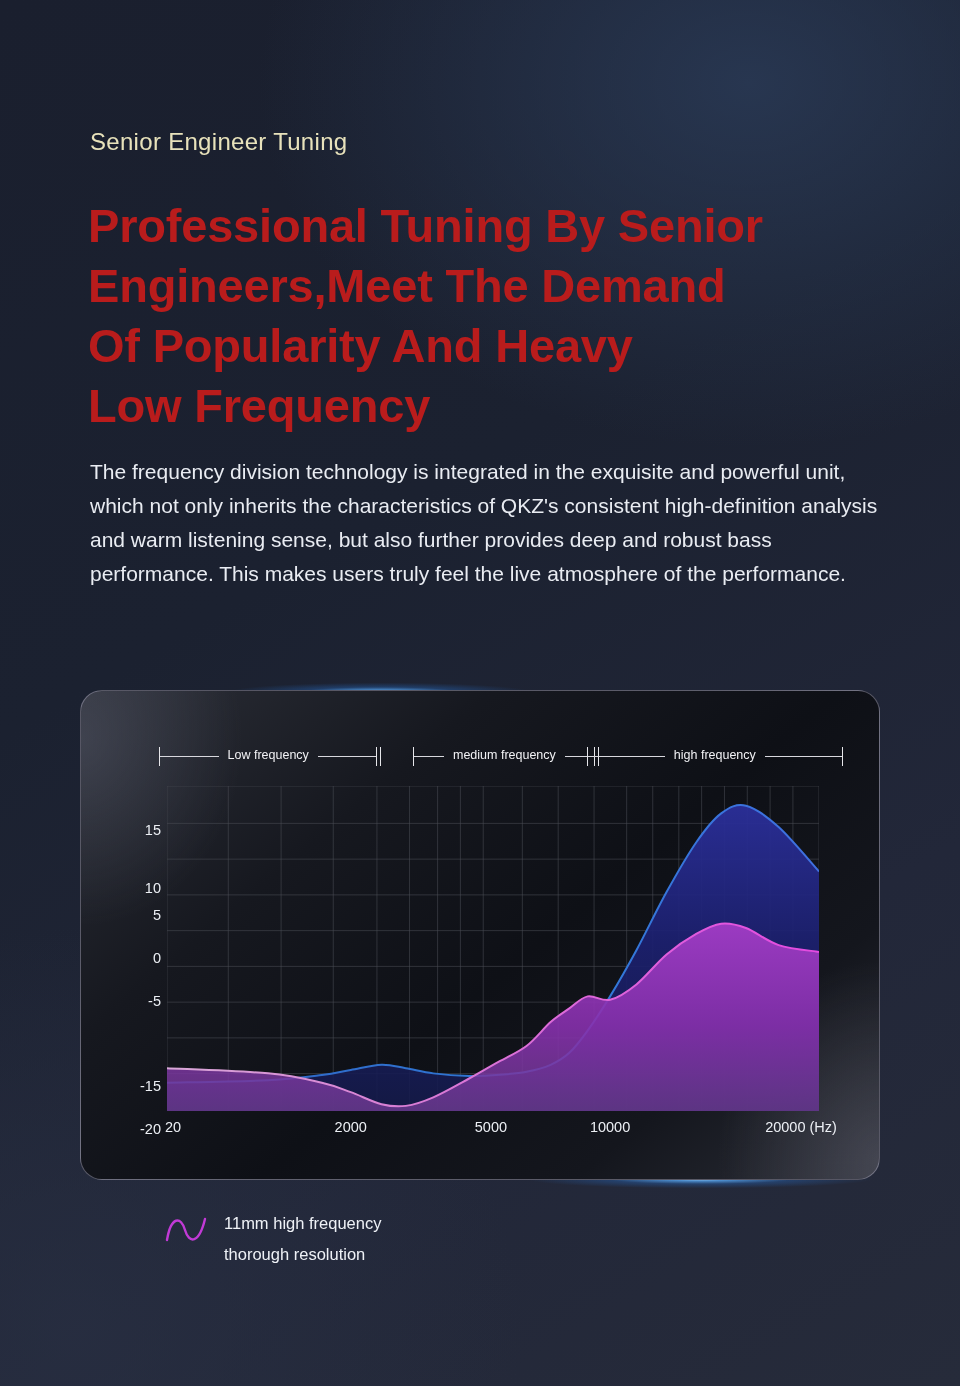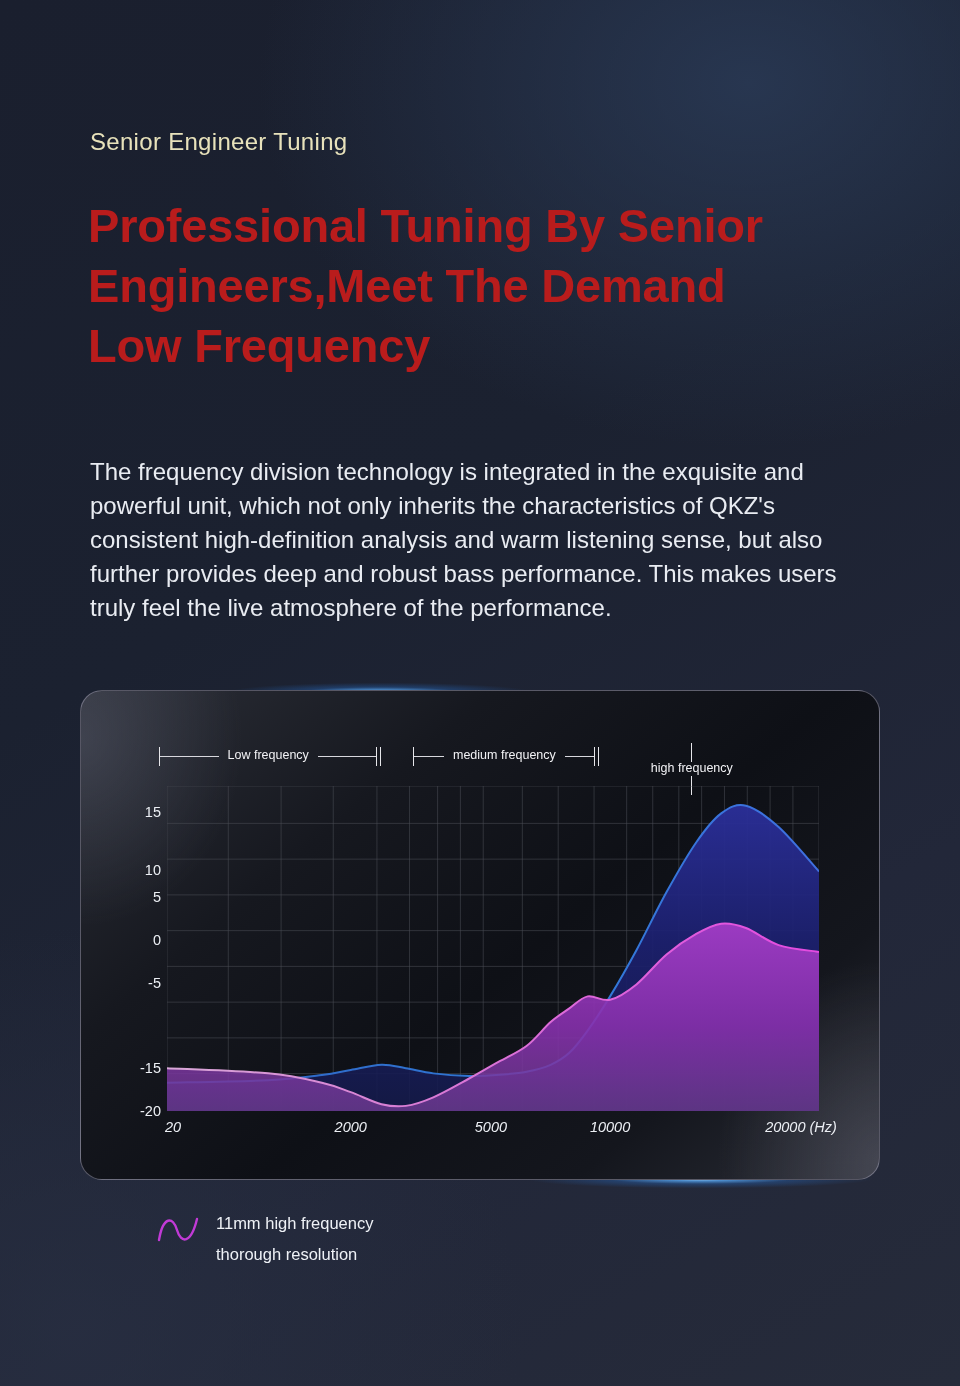--- a/index.html
+++ b/index.html
@@ -22,21 +22,21 @@
     font-size:24px; letter-spacing:.3px; color:#e8e2bb; white-space:nowrap;
   }
   .headline {
     position:absolute; left:88px; top:196px; width:800px;
     font-size:47px; font-weight:bold; line-height:60px; color:#b91c1c;
     letter-spacing:-0.2px;
   }
   .headline span { display:block; white-space:nowrap; }
   .bodycopy {
     position:absolute; left:90px; top:455px; width:790px;
-    font-size:24px; line-height:34px; color:#e9ecf2;
+    font-size:21px; line-height:34px; color:#e9ecf2;
   }
 
   
   .card-wrap { position:absolute; left:80px; top:690px; width:800px; height:490px; }
   .glow-top, .glow-bottom {
     position:absolute; height:26px; pointer-events:none;
     background:
       radial-gradient(ellipse 50% 50% at 50% 50%, rgba(190,228,255,0.98) 0%, rgba(90,175,255,0.75) 14%, rgba(40,120,220,0.30) 38%, rgba(20,70,150,0.0) 72%);
   }
   .glow-top   { left:90px;  top:-11px;  width:420px; }
@@ -65,49 +65,50 @@
   .band .lbl {
     font-size:12.5px; color:#f2f2f5; white-space:nowrap; padding:0 9px;
     position:relative; top:-1px;
   }
   .band .cap2 { width:1px; height:19px; background:#e6e6ea; flex:0 0 auto; margin-left:3px; }
 
   
   .plot { position:absolute; left:86px; top:95px; width:652px; height:325px; }
   .plot svg { display:block; }
 
-  .ylabels { position:absolute; left:18px; top:95px; width:62px; height:325px; }
+  .ylabels { position:absolute; left:18px; top:113px; width:62px; height:325px; }
   .ylabels div {
     position:absolute; right:0; font-size:14.5px; color:#eceff4; text-align:right;
     transform:translateY(-50%); white-space:nowrap;
   }
-  .xlabels { position:absolute; left:60px; top:428px; width:700px; height:24px;font-style:italic; }
+  .xlabels { position:absolute; left:60px; top:428px; width:700px; height:24px; }
   .xlabels div {
     position:absolute; top:0; font-size:14.5px; color:#eceff4; white-space:nowrap;
     transform:translateX(-50%);
   }
 
   
   .legend { position:absolute; left:148px; top:1208px; width:760px; height:80px; }
   .leg-item { position:absolute; top:0; display:flex; align-items:flex-start; gap:14px; }
-  .leg-item.one { left:8px; }
+  .leg-item.one { left:16px; }
   .leg-item.two { left:347px; }
   .leg-wave { flex:0 0 auto; width:46px; height:40px; margin-top:2px; }
   .leg-text { font-size:16.5px; line-height:31px; color:#eef1f6; white-space:nowrap; }
 </style>
 </head>
 <body>
 
 <div class="page">
 
   <div class="eyebrow">Senior Engineer Tuning</div>
 
   <h1 class="headline">
     <span>Professional Tuning By Senior</span>
     <span>Engineers,Meet The Demand</span>
+    <span>Of Popularity And Heavy</span>
     <span>Low Frequency</span>
   </h1>
 
   <p class="bodycopy">The frequency division technology is integrated in the exquisite and powerful unit, which not only inherits the characteristics of QKZ's consistent high-definition analysis and warm listening sense, but also further provides deep and robust bass performance. This makes users truly feel the live atmosphere of the performance.</p>
 
   <div class="card-wrap">
     <div class="glow-top"></div>
     <div class="glow-bottom"></div>
 
     <div class="card">
@@ -123,21 +124,21 @@
               <div class="cap2"></div>
             </div>
             <div class="band" style="left: 222.44px; width: 185.92px; margin-left: 32px;">
               <div class="cap"></div>
               <div class="ln"></div>
               <div class="lbl">medium frequency</div>
               <div class="ln"></div>
               <div class="cap"></div>
               <div class="cap2"></div>
             </div>
-            <div class="band" style="left: 405px; width: 255.64px; flex-direction: column;">
+            <div class="band" style="left: 428px; width: 255.64px;">
               <div class="cap"></div>
               <div class="ln"></div>
               <div class="lbl">high frequency</div>
               <div class="ln"></div>
               <div class="cap"></div>
             </div>
           </div>
       </div>
 
       <div class="ylabels" id="ylabels">

